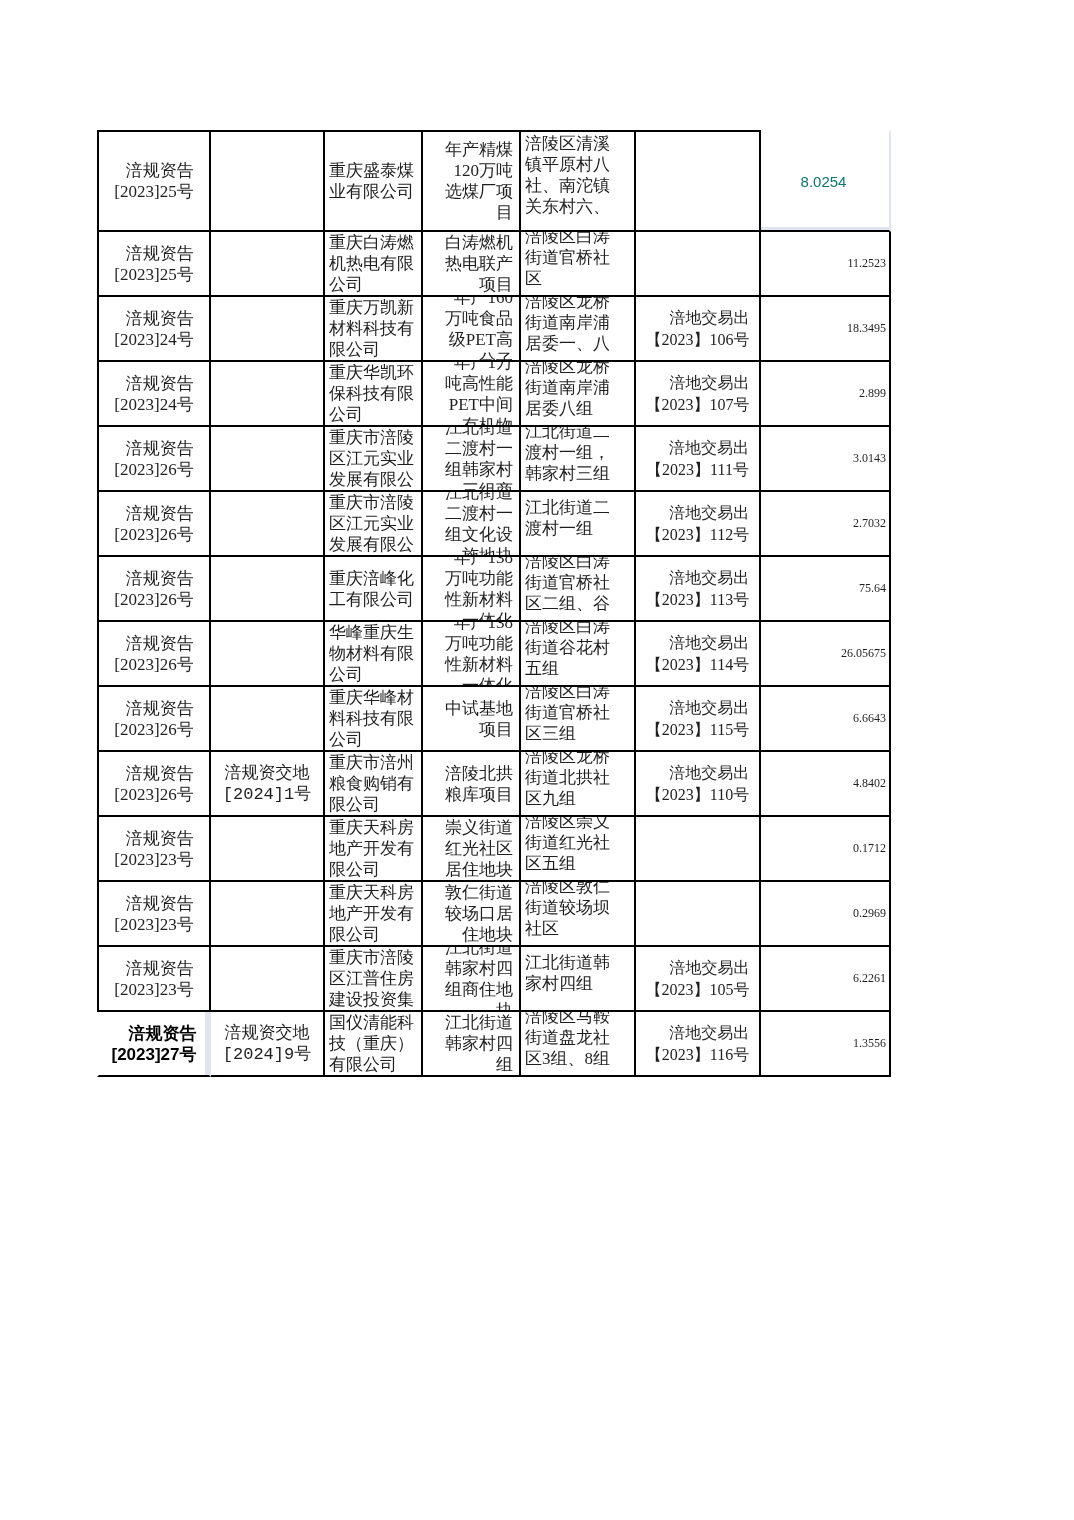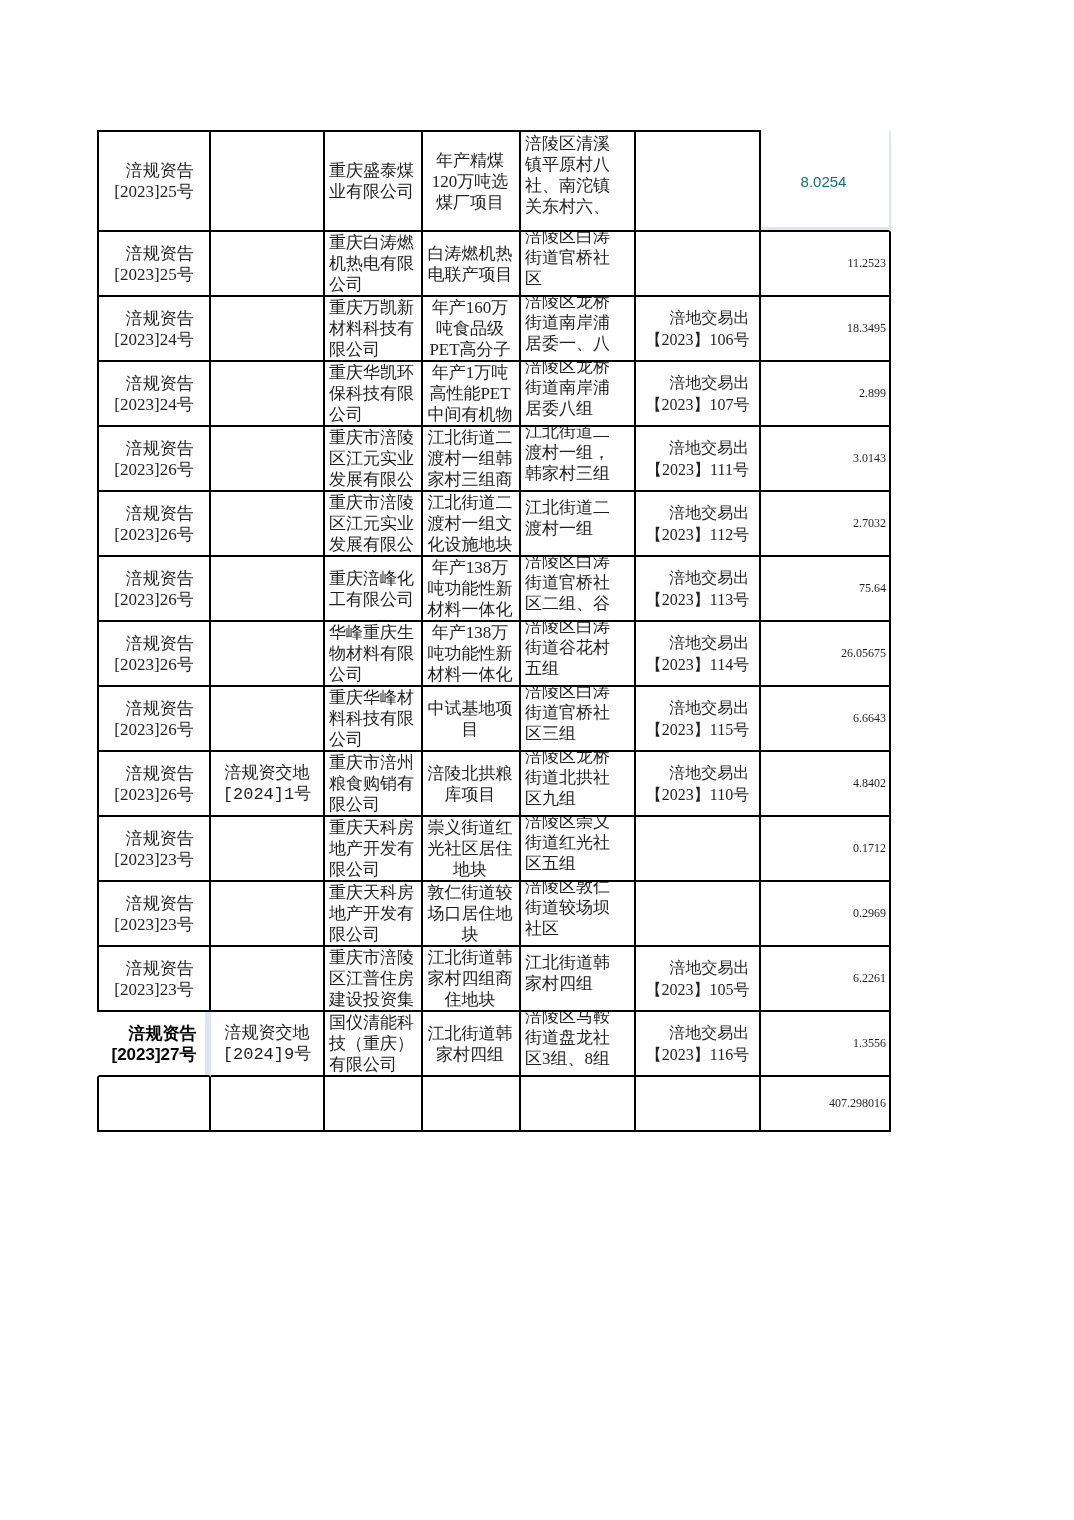--- a/index.html
+++ b/index.html
@@ -22,21 +22,21 @@
   .cw{
     box-sizing:border-box;display:flex;align-items:center;overflow:hidden;
     font-size:17px;line-height:21px;
   }
   .row-first .cw{height:98px;}
   .row-std  .cw{height:63px;}
   .row-total .cw{height:53px;}
   .c0 .cw{width:110px;justify-content:center;text-align:right;white-space:pre;}
   .c1 .cw{width:112px;justify-content:center;text-align:center;white-space:pre;font-family:Liberation Mono, monospace;}
   .c2 .cw{width:96px;padding:0 6px 0 4px;justify-content:flex-start;text-align:left;}
-  .c3 .cw{width:96px;padding:0 6px 0 4px;justify-content:flex-start;text-align:center;}
+  .c3 .cw{width:96px;padding:0 6px 0 20px;justify-content:flex-start;text-align:right;}
   .c4 .cw{width:113px;padding:0 17px 12px 4px;justify-content:flex-start;text-align:left;}
   .c5 .cw{width:123px;justify-content:center;text-align:right;white-space:pre;font-size:16px;line-height:22px;}
   .c6 .cw{width:128px;justify-content:flex-end;text-align:right;padding-right:3px;font-size:12px;}
   
   td.selected-cell{
     border-top-color:transparent;
     border-right-color:#dee4f0;
     box-shadow:inset 0 -3px 0 #dee4f0;
   }
   td.selected-cell .cw{
@@ -402,38 +402,15 @@
             <div class="cw">涪陵区马鞍街道盘龙社区3组、8组</div>
           </td>
           <td class="c5">
             <div class="cw">涪地交易出
 【2023】116号</div>
           </td>
           <td class="c6">
             <div class="cw">1.3556</div>
           </td>
         </tr>
-        <tr class="row-total">
-          <td class="c0">
-            <div class="cw"></div>
-          </td>
-          <td class="c1">
-            <div class="cw"></div>
-          </td>
-          <td class="c2">
-            <div class="cw"></div>
-          </td>
-          <td class="c3">
-            <div class="cw"></div>
-          </td>
-          <td class="c4">
-            <div class="cw"></div>
-          </td>
-          <td class="c5">
-            <div class="cw"></div>
-          </td>
-          <td class="c6">
-            <div class="cw">407.298016</div>
-          </td>
-        </tr>
       </tbody>
   </table>
 </div>
 
 </body></html>

